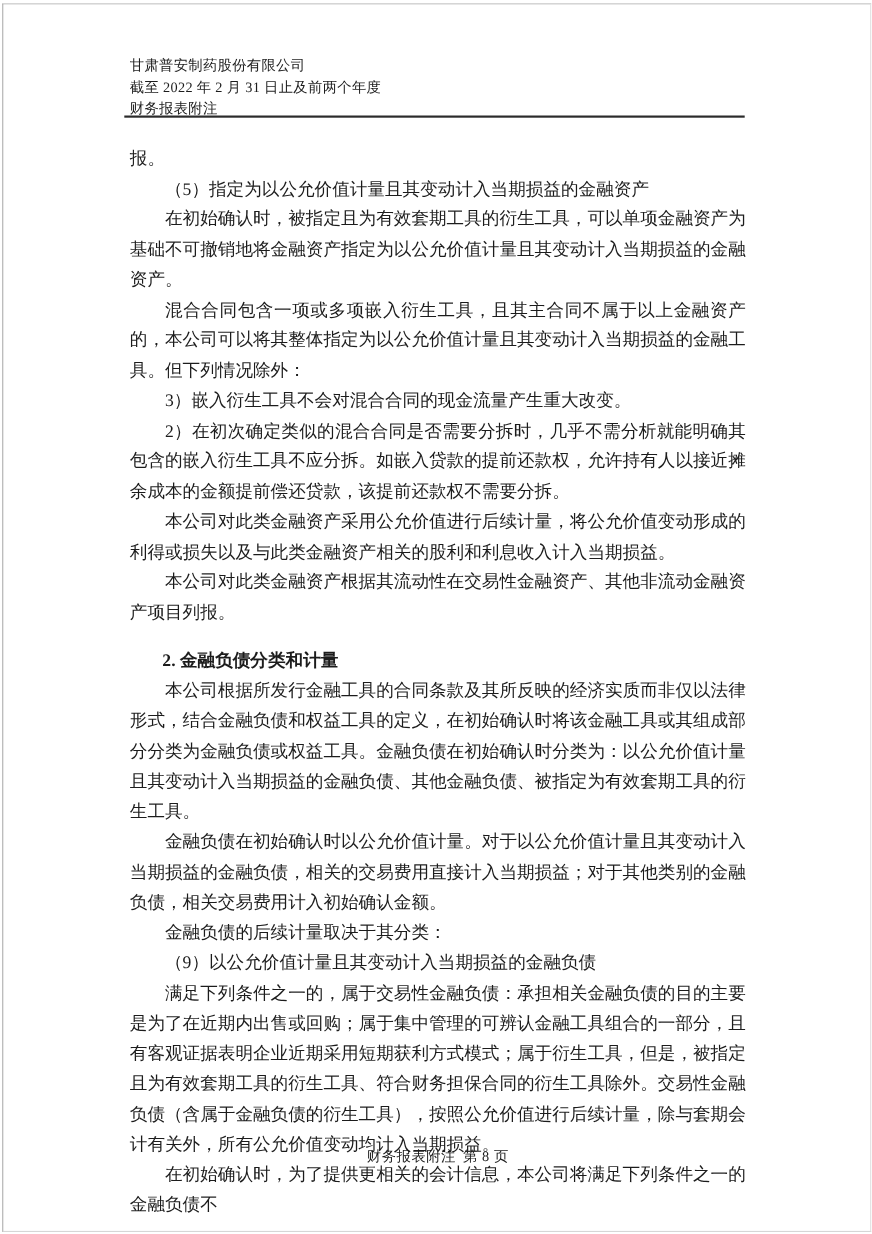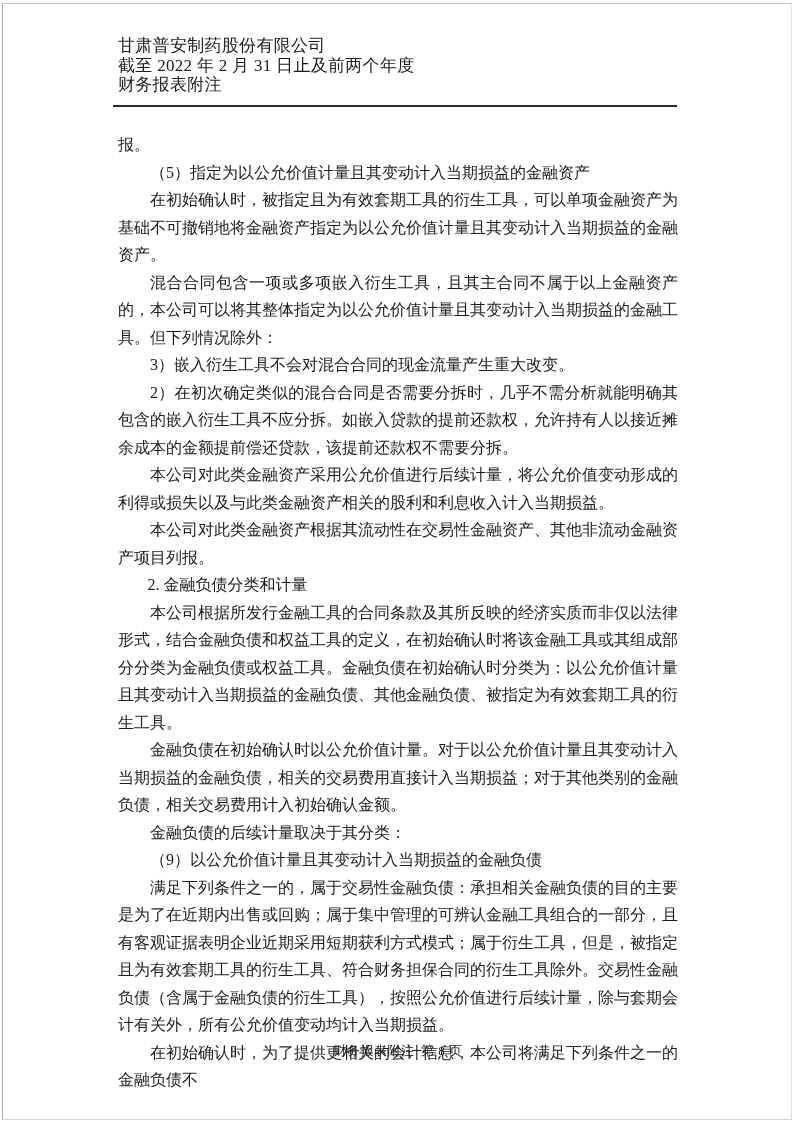--- a/index.html
+++ b/index.html
@@ -23,23 +23,23 @@
     bottom: 2px;
     border-top: 1px solid #c4c4c4;
     border-left: 1px solid #adadad;
     border-right: 1px solid #e2e2e2;
     border-bottom: 1px solid #d6d6d6;
     pointer-events: none;
   }
   .doc-header {
     position: absolute;
     left: 118px;
-    top: 36px;
+    top: 50px;
     width: 560px;
-    font-size: 17px;
+    font-size: 13px;
     line-height: 19.5px;
     letter-spacing: 0.3px;
   }
   .header-rule {
     position: absolute;
     left: 113px;
     top: 105px;
     width: 564px;
     height: 2px;
     background: var(--rule-color, #2b2b2b);
@@ -55,22 +55,22 @@
   }
   .para {
     margin: 0;
     padding: 0;
     text-indent: 2em;
   }
   .para.continuation {
     text-indent: 0;
   }
   .para.heading {
-    font-weight: normal;
-    margin-top: 0;
+    font-weight: bold;
+    margin-top: 16px;
     text-indent: 1.85em;
   }
   .doc-footer {
     position: absolute;
     left: 118px;
     top: 1042px;
     width: 560px;
     text-align: center;
     font-size: 13px;
     letter-spacing: 0.5px;

